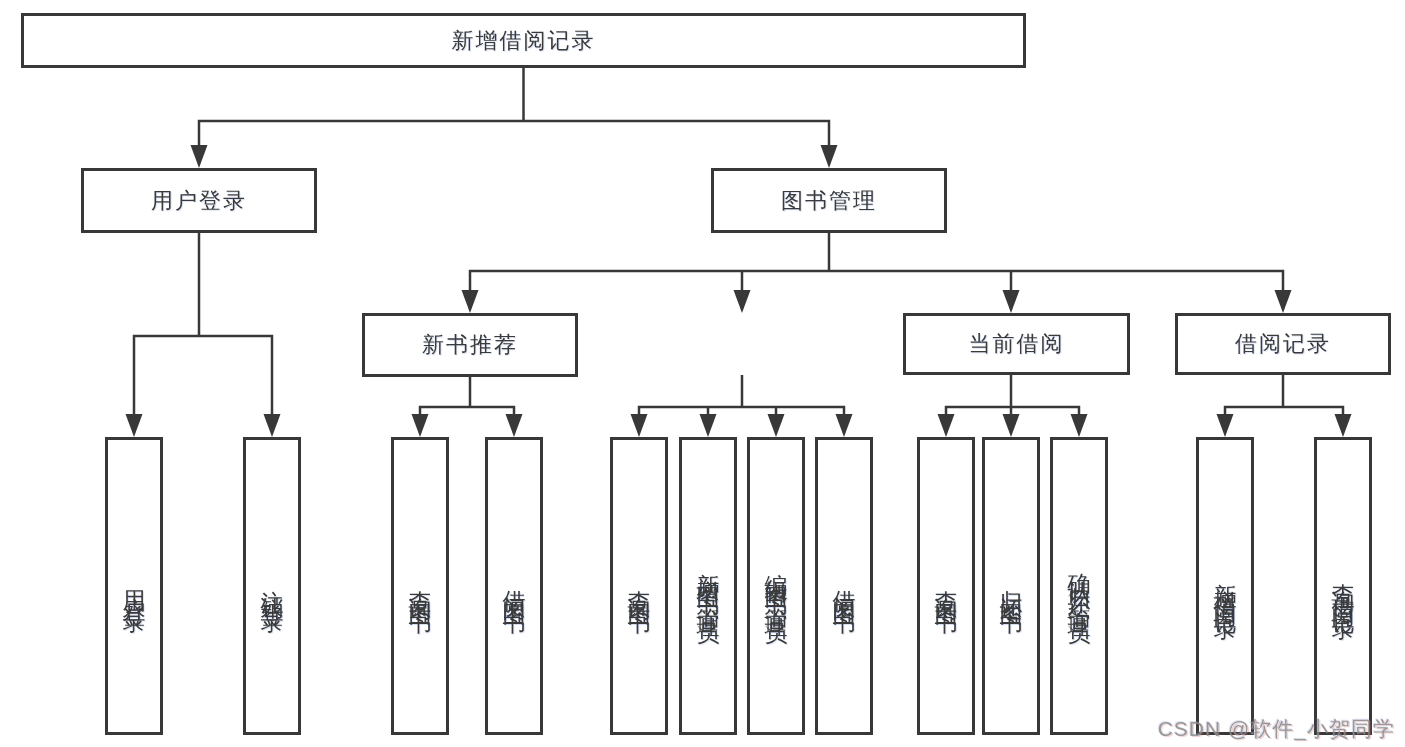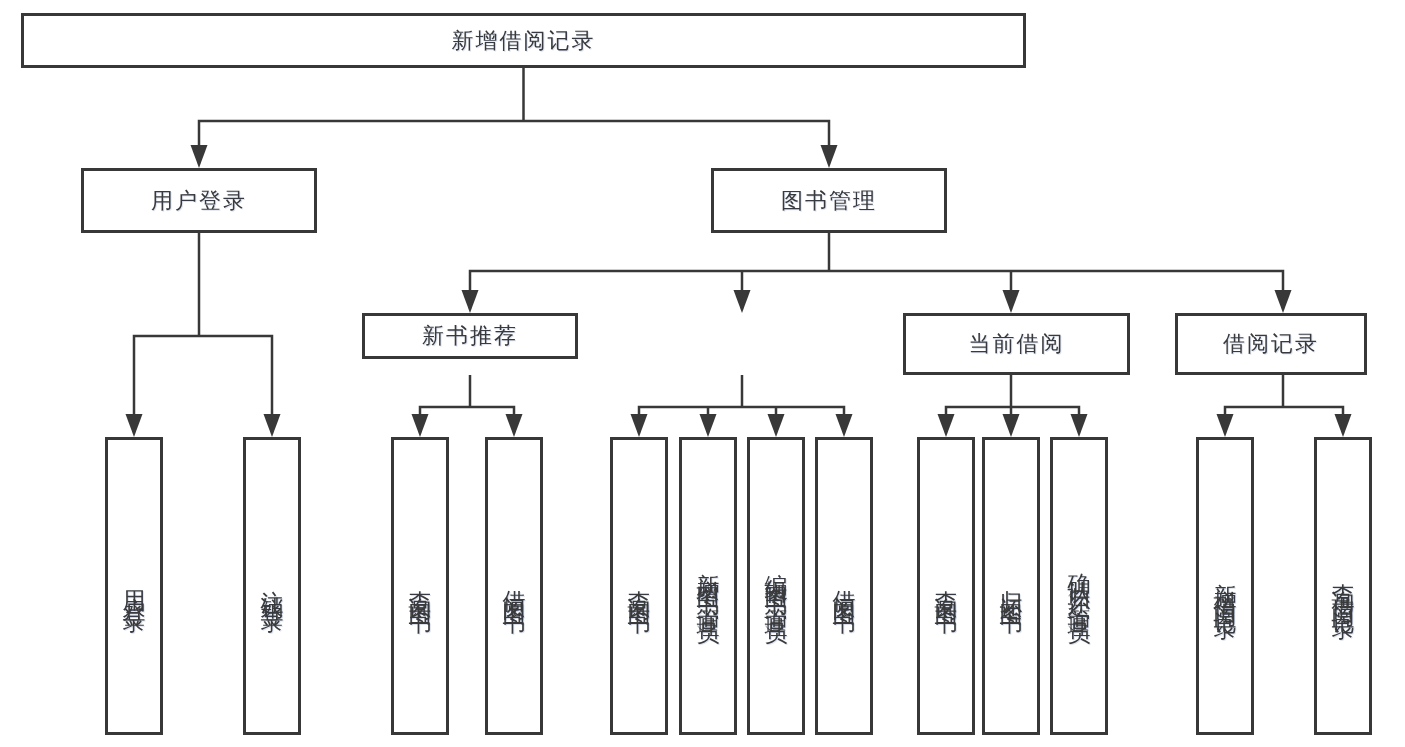--- a/index.html
+++ b/index.html
@@ -124,23 +124,23 @@
     <use href="#ah" transform="translate(1079,437)"></use>
     <use href="#ah" transform="translate(1225,437)"></use>
     <use href="#ah" transform="translate(1343,437)"></use>
   </svg>
 
   <div class="box" style="left:21px; top:13px; width:1005px; height:55px;">新增借阅记录</div>
 
   <div class="box" style="left:81px; top:168px; width:236px; height:65px;">用户登录</div>
   <div class="box" style="left:711px; top:168px; width:236px; height:65px;">图书管理</div>
 
-  <div class="box" style="left:362px; top:313px; width:216px; height:46px;">新书推荐</div>
+  <div class="box" style="left:362px; top:313px; width:216px; height:64px;">新书推荐</div>
   <div class="box" style="left:903px; top:313px; width:227px; height:62px;">当前借阅</div>
-  <div class="box" style="left:1175px; top:313px; width:192px; height:62px;">借阅记录</div>
+  <div class="box" style="left:1175px; top:313px; width:216px; height:62px;">借阅记录</div>
 
   <div class="leaf" style="left:105px;">
     <span>用户登录</span>
   </div>
   <div class="leaf" style="left:243px;">
     <span>注销登录</span>
   </div>
   <div class="leaf" style="left:391px;">
     <span>查询图书</span>
   </div>
@@ -168,14 +168,15 @@
   <div class="leaf" style="left:1050px;">
     <span>确认归还（管理员）</span>
   </div>
   <div class="leaf" style="left:1196px;">
     <span>新增借阅记录</span>
   </div>
   <div class="leaf" style="left:1314px;">
     <span>查询借阅记录</span>
   </div>
 
+  <div class="watermark">CSDN @软件_小贺同学</div>
 
 </div>
 
 </body></html>

